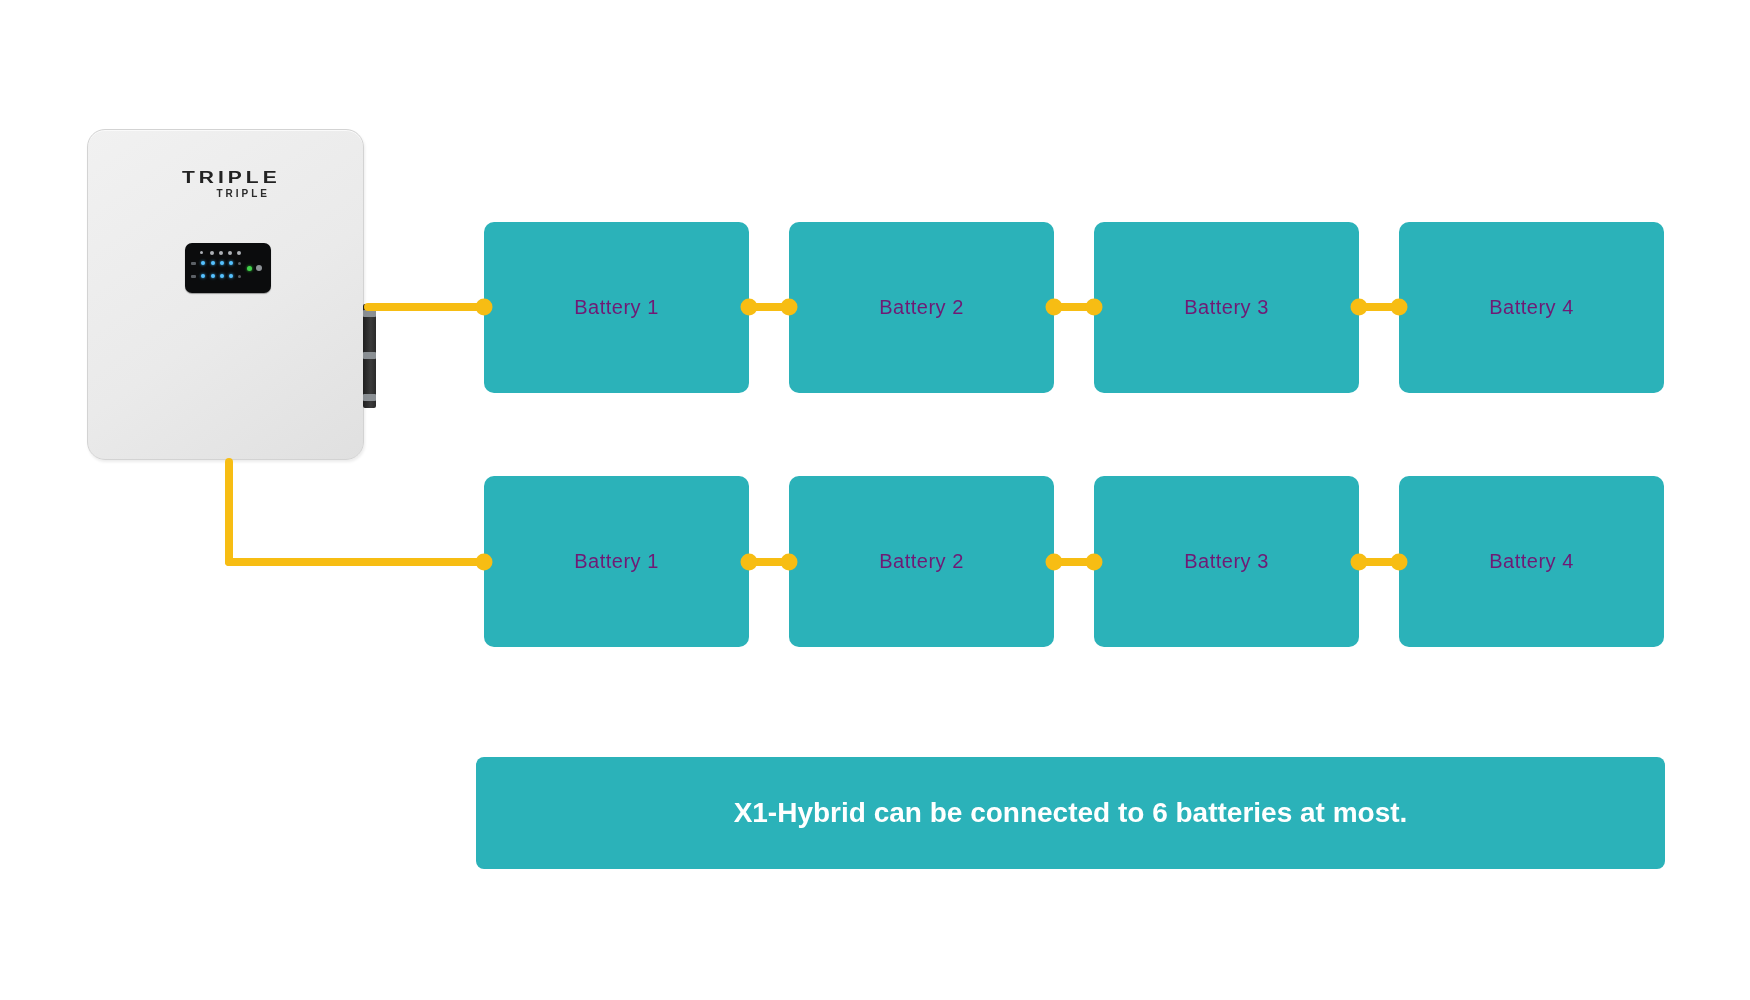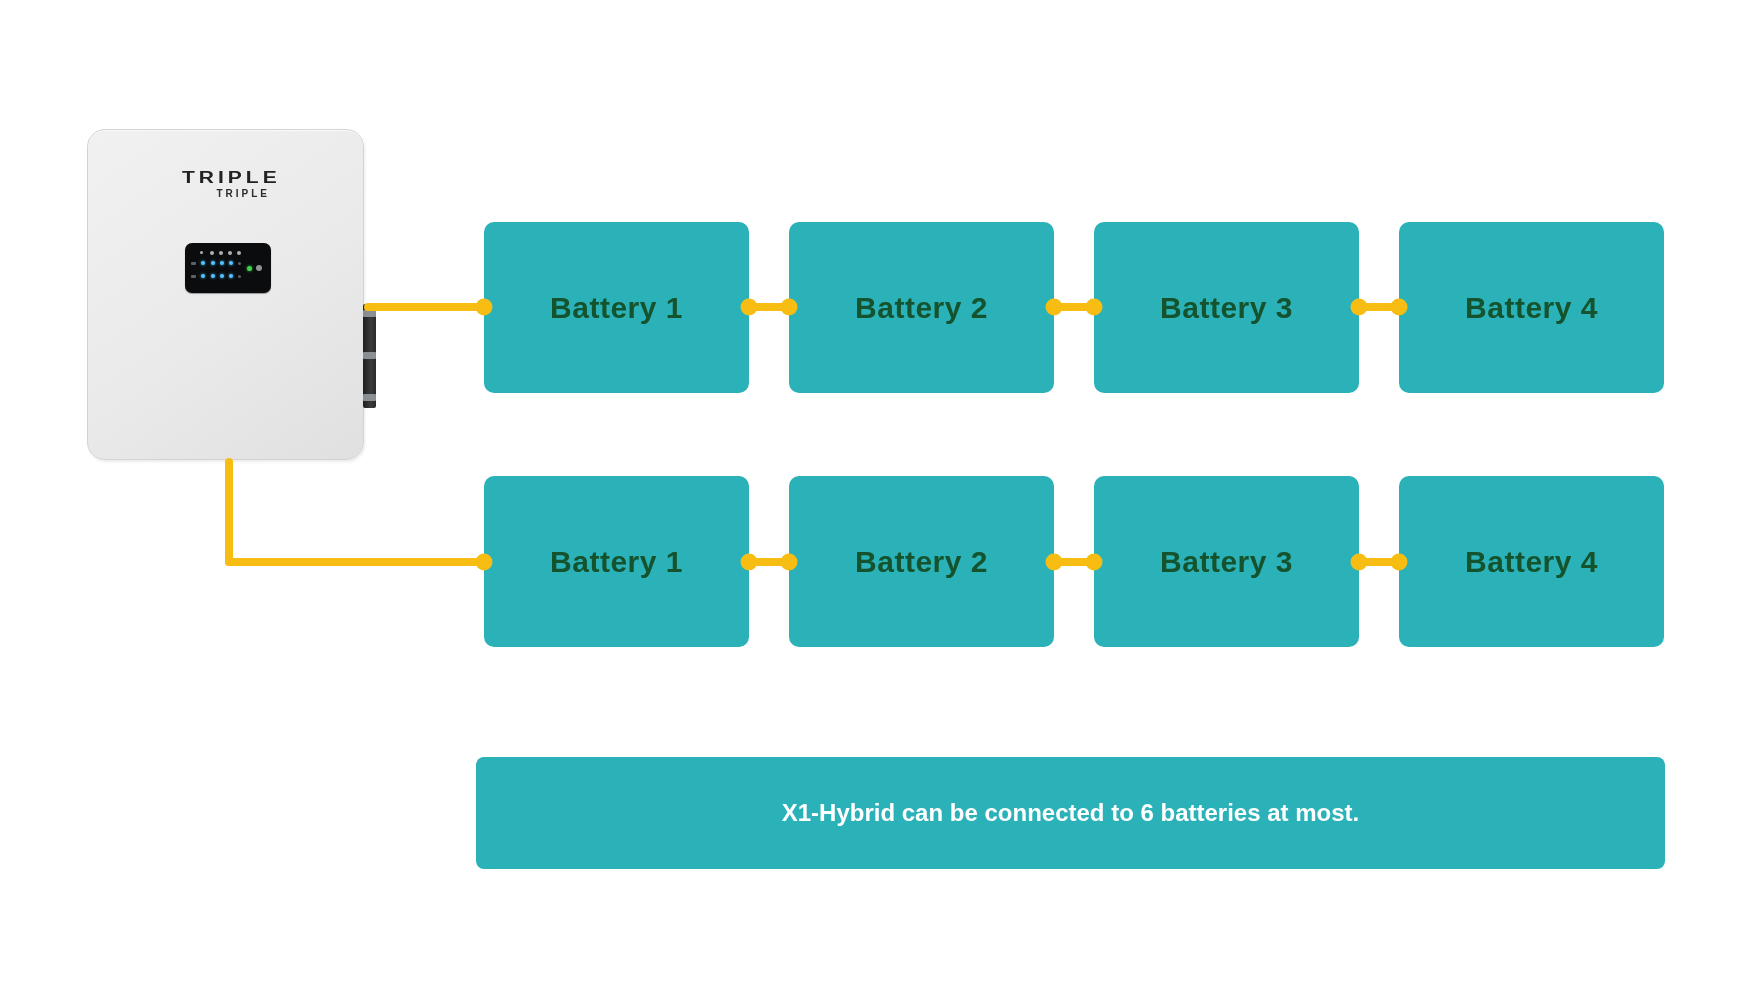--- a/index.html
+++ b/index.html
@@ -43,37 +43,37 @@
     position:absolute;left:275px;top:174px;width:13px;height:104px;
     background:linear-gradient(90deg,#1f1f1f,#3b3b3b 60%,#2a2a2a);border-radius:2px;
   }
   .clip{position:absolute;left:0;width:13px;height:7px;background:#9aa0a4;opacity:.85;border-radius:1px;}
   
   .battery{
     position:absolute;width:265px;height:171px;background:var(--teal);
     border-radius:10px;display:flex;align-items:center;justify-content:center;
   }
   .battery span{
-    color:#14532d;font-size:30px;letter-spacing:.5px;font-weight:700;
+    color:#701a75;font-size:20px;letter-spacing:.5px;font-weight:400;
   }
   
   .cable-h{position:absolute;height:8px;background:var(--yellow);border-radius:4px;z-index:3;}
   .cable-v{position:absolute;width:8px;background:var(--yellow);border-radius:4px;z-index:3;}
   .dot{
     position:absolute;width:17px;height:17px;border-radius:50%;background:var(--yellow);
     transform:translate(-50%,-50%);z-index:4;
   }
   
   .banner{
     position:absolute;left:476px;top:757px;width:1189px;height:112px;
     background:var(--teal);border-radius:8px;
     display:flex;flex-direction:column;align-items:center;justify-content:center;
   }
   .banner div{
-    color:#fff;font-size:24px;font-weight:700;line-height:38px;white-space:nowrap;
+    color:#fff;font-size:28px;font-weight:700;line-height:38px;white-space:nowrap;
   }
 </style>
 </head>
 <body>
 
 <div class="canvas">
 
   <div class="device">
     <div class="brand">TRIPLE</div>
     <div class="brand-sub">TRIPLE</div>

